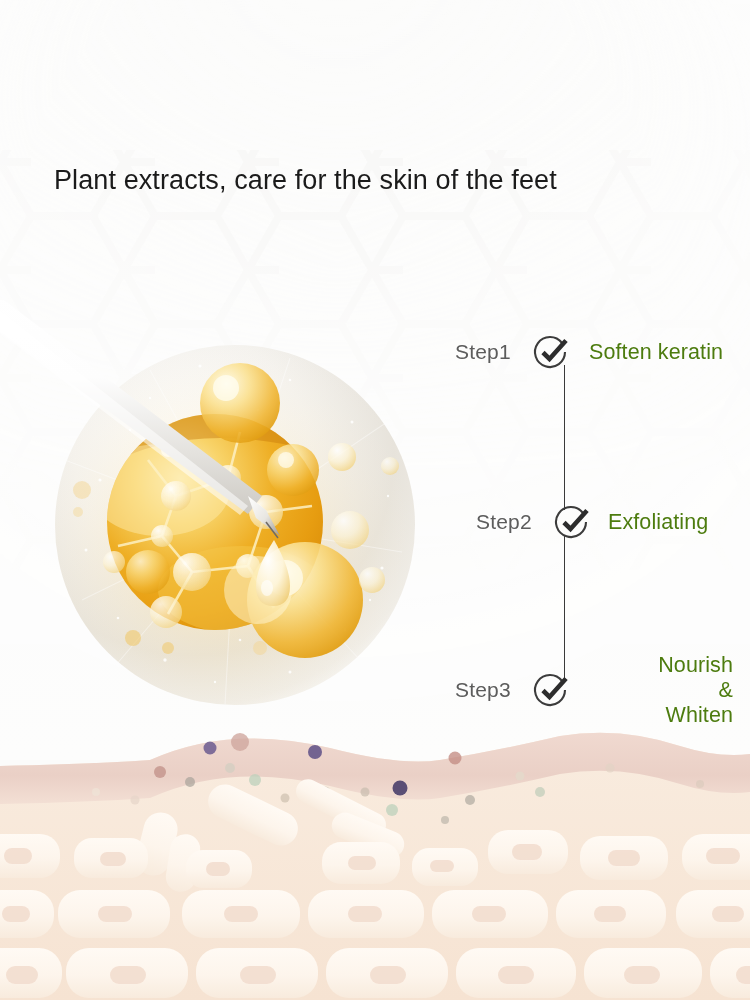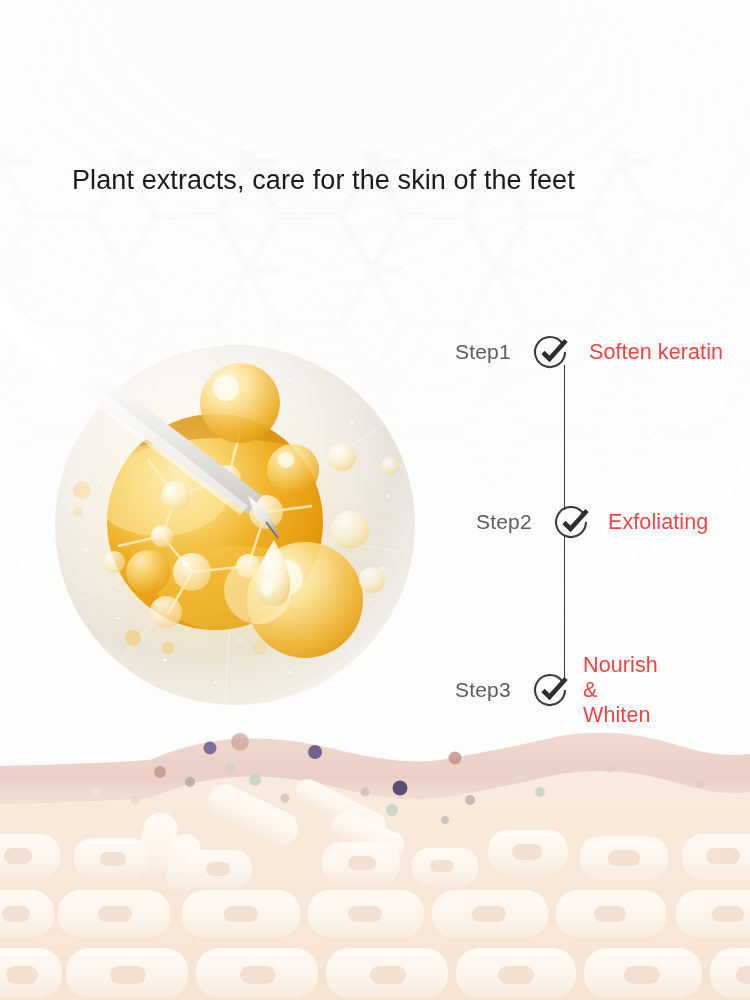--- a/index.html
+++ b/index.html
@@ -27,21 +27,21 @@
     top: 0;
     width: 750px;
     height: 760px;
     opacity: 0.55;
     pointer-events: none;
   }
 
   
   .headline {
     position: absolute;
-    left: 72px;
+    left: 54px;
     top: 160px;
     width: 620px;
     font-size: 27px;
     line-height: 40px;
     letter-spacing: 0.1px;
     color: #1b1b1b;
     white-space: nowrap;
   }
 
   
@@ -91,27 +91,27 @@
   }
   .step-icon {
     width: 40px;
     height: 40px;
     flex: none;
     margin-left: 4px;
     margin-right: 16px;
   }
   .step-desc {
     font-size: 21.5px;
-    color: #ef4444;
+    color: #4d7c0f;
     line-height: 25px;
     letter-spacing: 0.1px;
     white-space: pre-line;
   }
   .step-row.r3 .step-desc {
-    text-align: left;
+    text-align: right;
     width: 150px;
     margin-left: -4px;
   }
   .step-row.r1 .step-desc { margin-left: 2px; }
 
   
   .skin {
     position: absolute;
     left: 0;
     bottom: 0;

